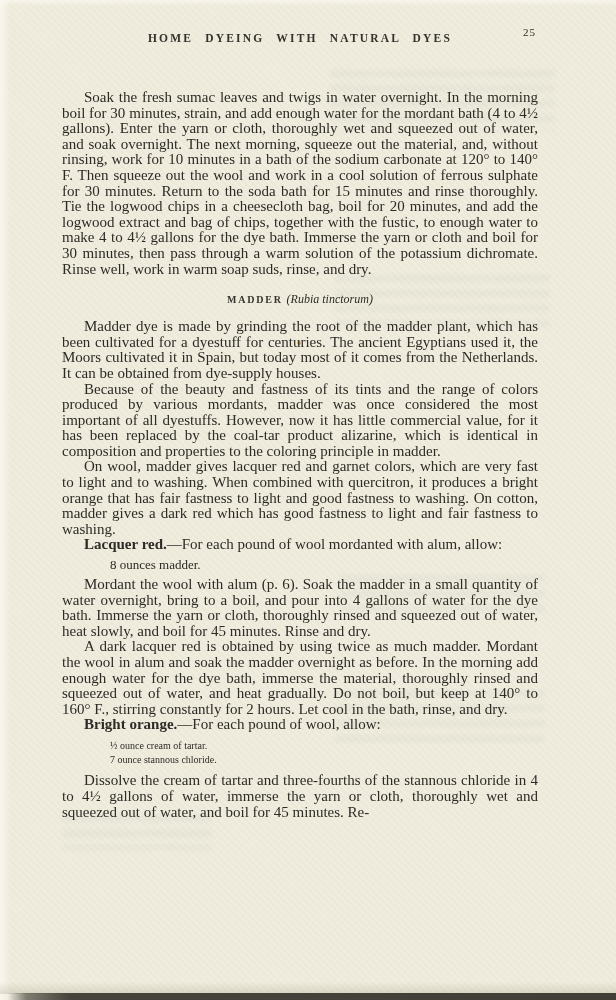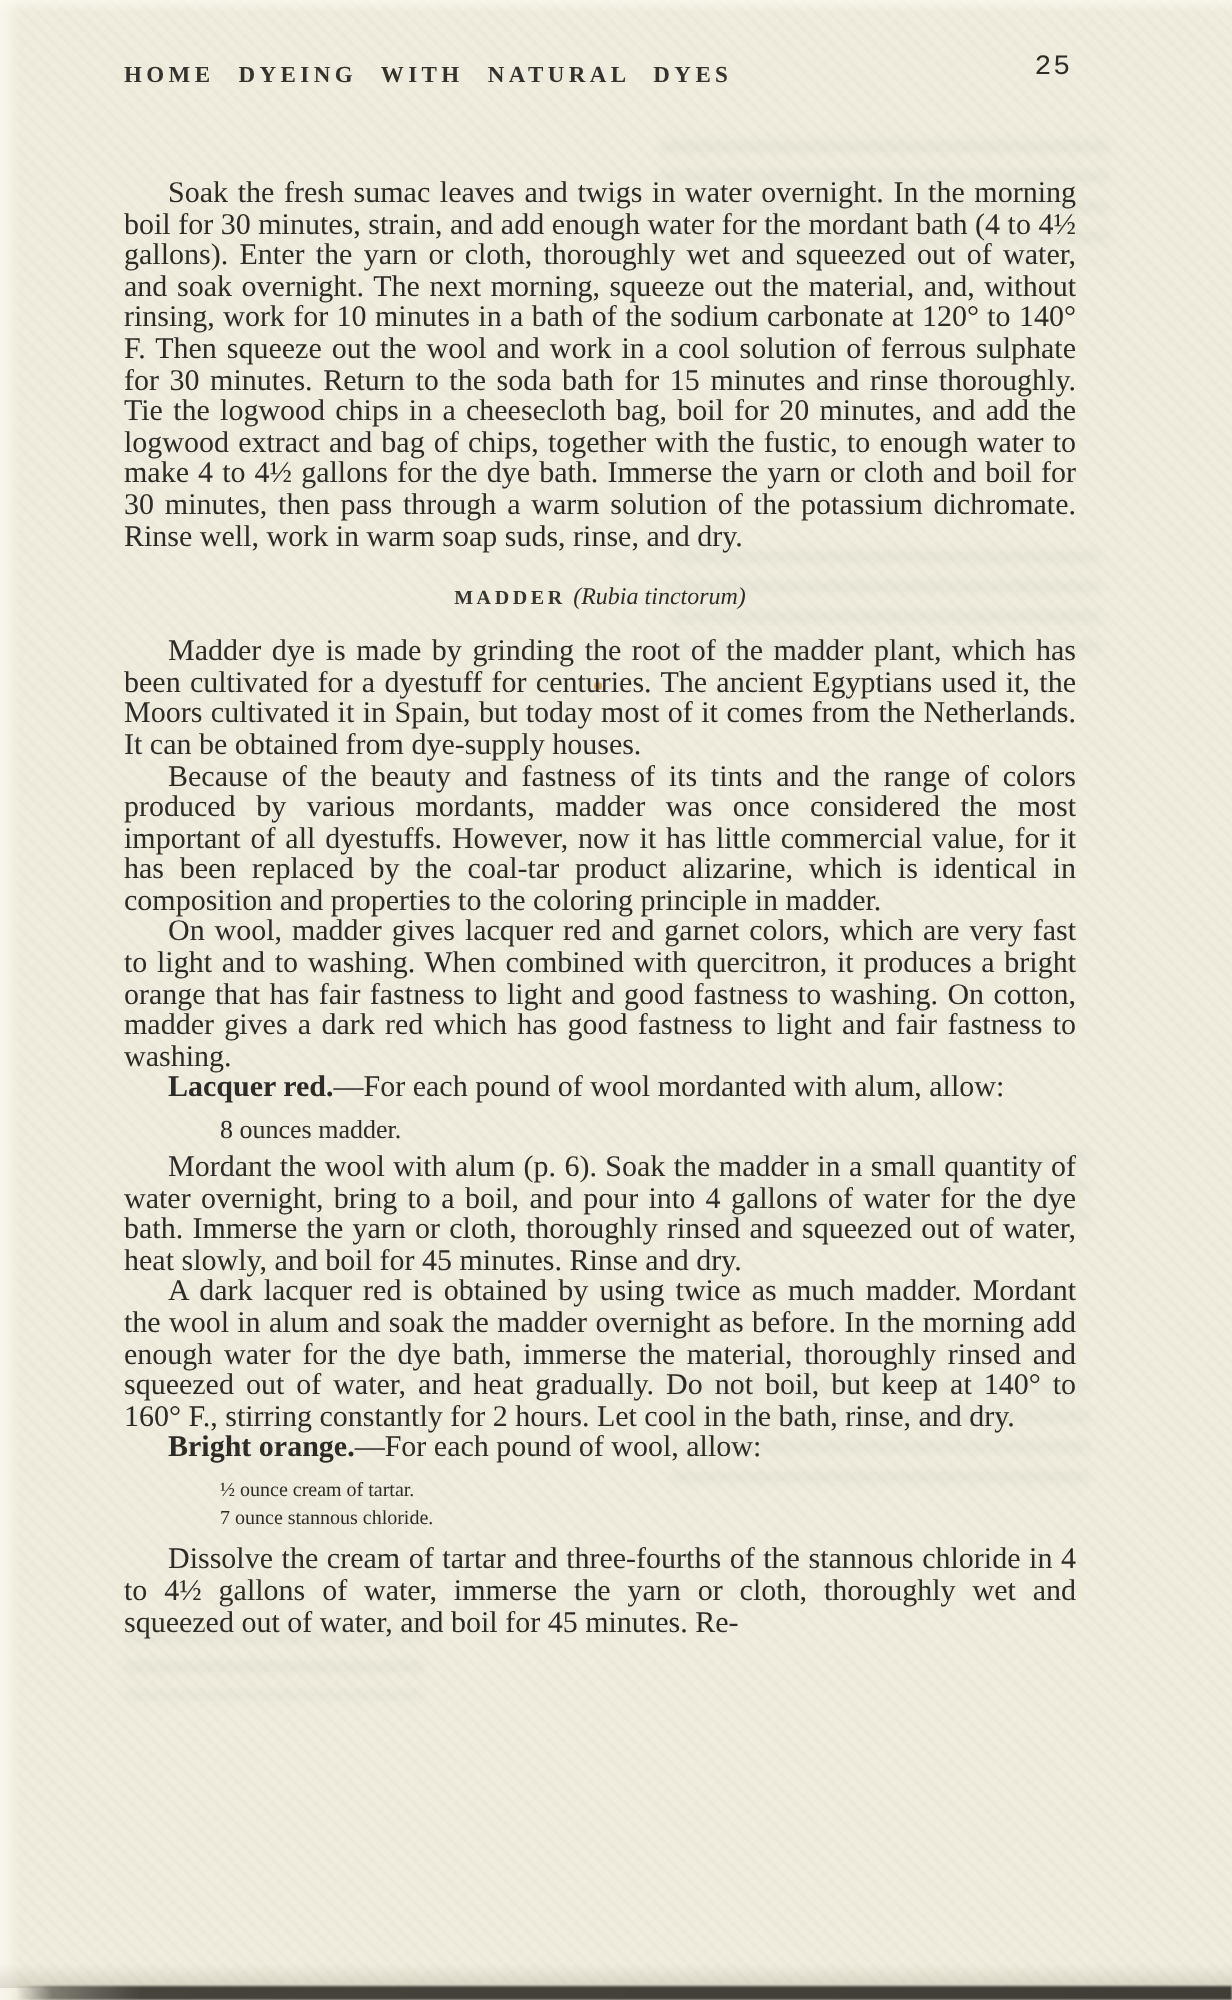--- a/index.html
+++ b/index.html
@@ -44,27 +44,27 @@
       rgba(105,130,120,.10) 0 7px, rgba(105,130,120,0) 7px 15px);
   }
   .ink-speck {
     position:absolute; width:4px; height:4px; border-radius:50%;
     background:#cf9b52; opacity:.85;
   }
 
   
   .page-header { position:absolute; top:30px; left:62px; width:476px; height:18px; }
   .header-title {
-    position:absolute; left:0; right:0; top:2px; 
+    position:absolute; left:0; right:0; top:2px; text-align:center;
     font-weight:bold; font-size:11.5px; letter-spacing:2.2px; word-spacing:7px;
     color:#33322c;
   }
   .page-number {
     position:absolute; right:2px; top:-4px;
-    font-size:14px; letter-spacing:1px; color:#2c2b26;font-family:Liberation Mono, monospace;
+    font-size:11px; letter-spacing:1px; color:#2c2b26;
   }
 
   
   .content {
     position:absolute; top:61px; left:62px; width:476px;
     font-size:15px; line-height:15.6px; text-align:justify;margin-top:29px;
   }
   .content p { margin:0; text-indent:22px; }
   .lead { font-weight:bold; }
 

